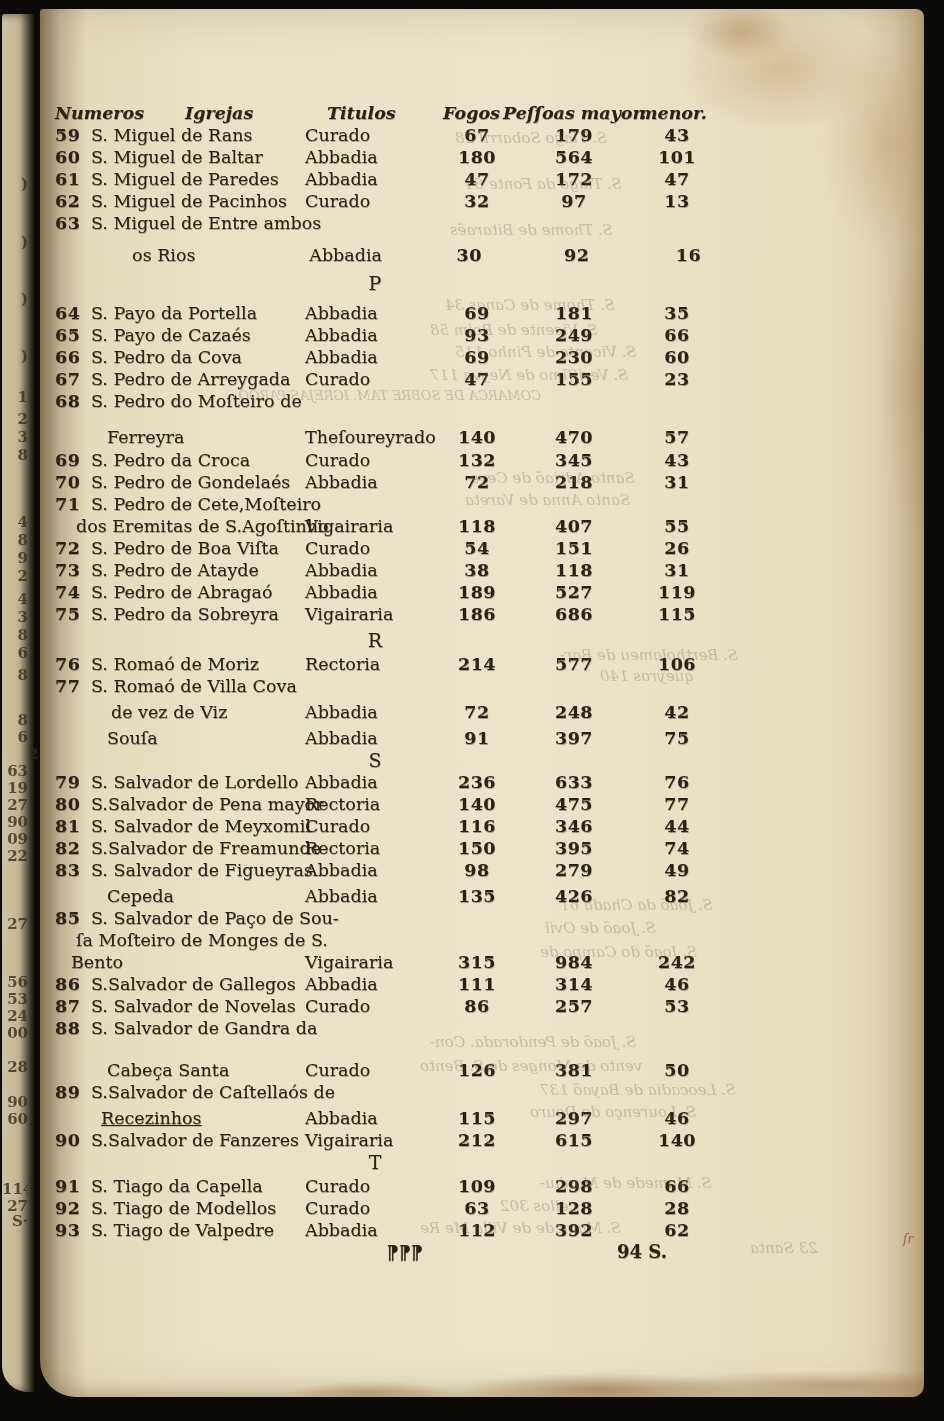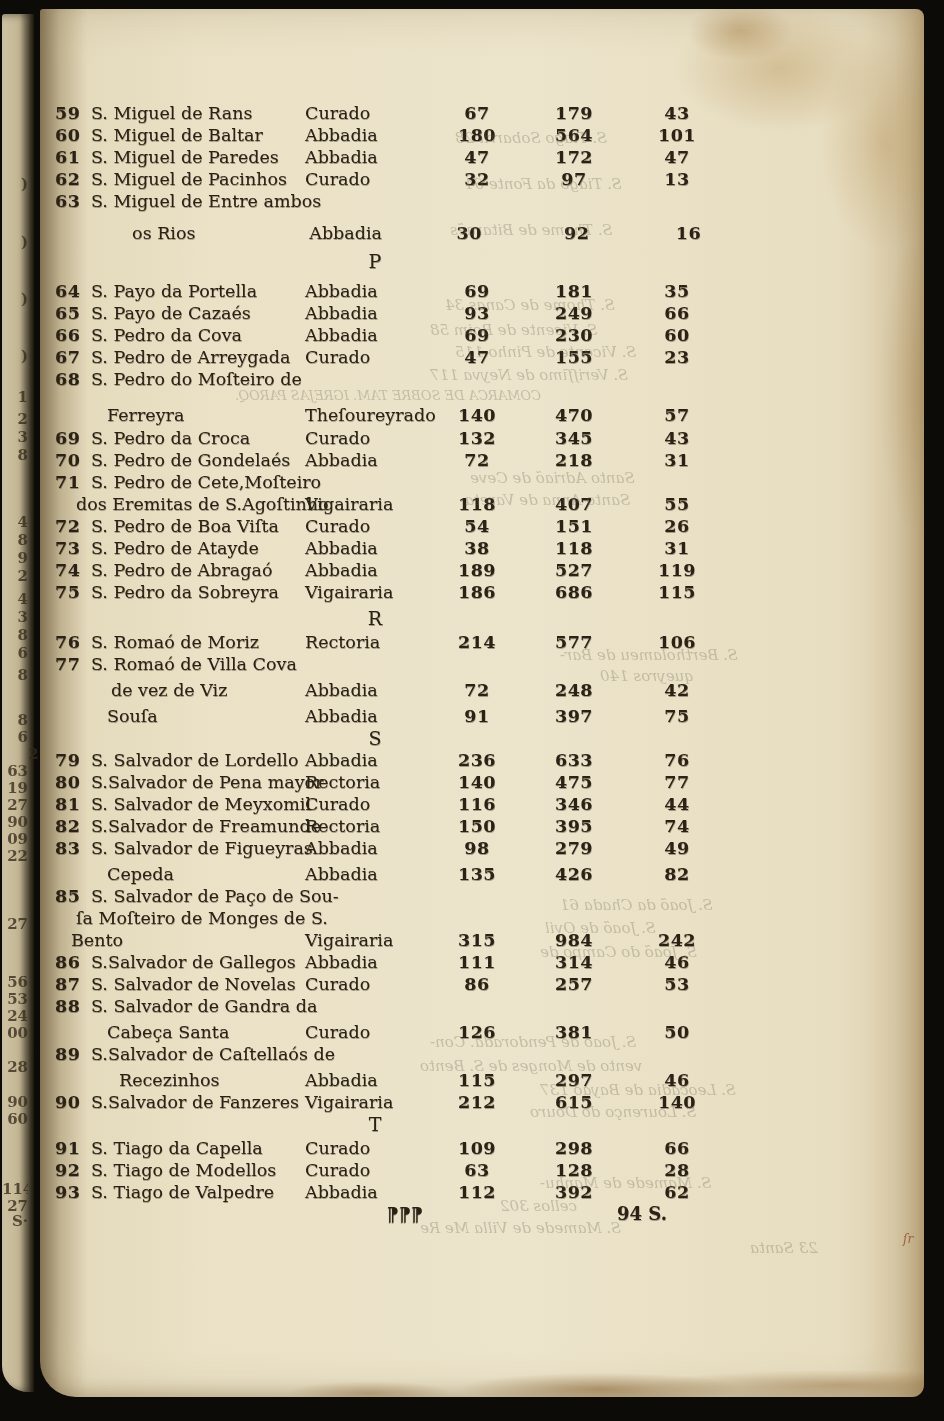--- a/index.html
+++ b/index.html
@@ -93,20 +93,28 @@
       <span class="mfrag" style="top: 1080px;">90</span>
       <span class="mfrag" style="top: 1097px;">60</span>
       <span class="mfrag" style="top: 1167px;">114</span>
       <span class="mfrag" style="top: 1184px;">27</span>
       <span class="mfrag" style="top: 1199px;">S·</span>
     </div>
 
   <div id="page">
 
     <div id="content">
+      <div class="line header">
+        <span class="h" style="left:0">Numeros</span>
+        <span class="h" style="left:130px">Igrejas</span>
+        <span class="h" style="left:272px">Titulos</span>
+        <span class="h" style="left:388px">Fogos</span>
+        <span class="h" style="left:448px">Peſſoas mayor.</span>
+        <span class="h" style="left:584px">menor.</span>
+      </div>
       <div>
           <div class="line">
             <span class="c-num">59</span>
             <span class="c-name">S. Miguel de Rans</span>
             <span class="c-tit">Curado</span>
             <span class="c-f">67</span>
             <span class="c-p">179</span>
             <span class="c-m">43</span>
           </div>
           <div class="line">
@@ -391,39 +399,39 @@
             <span class="c-m">53</span>
           </div>
           <div class="line">
             <span class="c-num">88</span>
             <span class="c-name">S. Salvador de Gandra da</span>
             <span class="c-tit"></span>
             <span class="c-f"></span>
             <span class="c-p"></span>
             <span class="c-m"></span>
           </div>
-          <div class="line" style="margin-top: 4px;">
+          <div class="line" style="margin-top: 20px;">
             <span class="c-num"></span>
             <span class="c-name" style="left: 16px;">Cabeça Santa</span>
             <span class="c-tit">Curado</span>
             <span class="c-f">126</span>
             <span class="c-p">381</span>
             <span class="c-m">50</span>
           </div>
           <div class="line">
             <span class="c-num">89</span>
             <span class="c-name">S.Salvador de Caſtellaós de</span>
             <span class="c-tit"></span>
             <span class="c-f"></span>
             <span class="c-p"></span>
             <span class="c-m"></span>
           </div>
           <div class="line" style="margin-top: 4px;">
             <span class="c-num"></span>
-            <span class="c-name" style="left: 28px;">Recezinhos</span>
+            <span class="c-name" style="left: 10px; text-decoration: underline;">Recezinhos</span>
             <span class="c-tit">Abbadia</span>
             <span class="c-f">115</span>
             <span class="c-p">297</span>
             <span class="c-m">46</span>
           </div>
           <div class="line">
             <span class="c-num">90</span>
             <span class="c-name">S.Salvador de Fanzeres</span>
             <span class="c-tit">Vigairaria</span>
             <span class="c-f">212</span>

